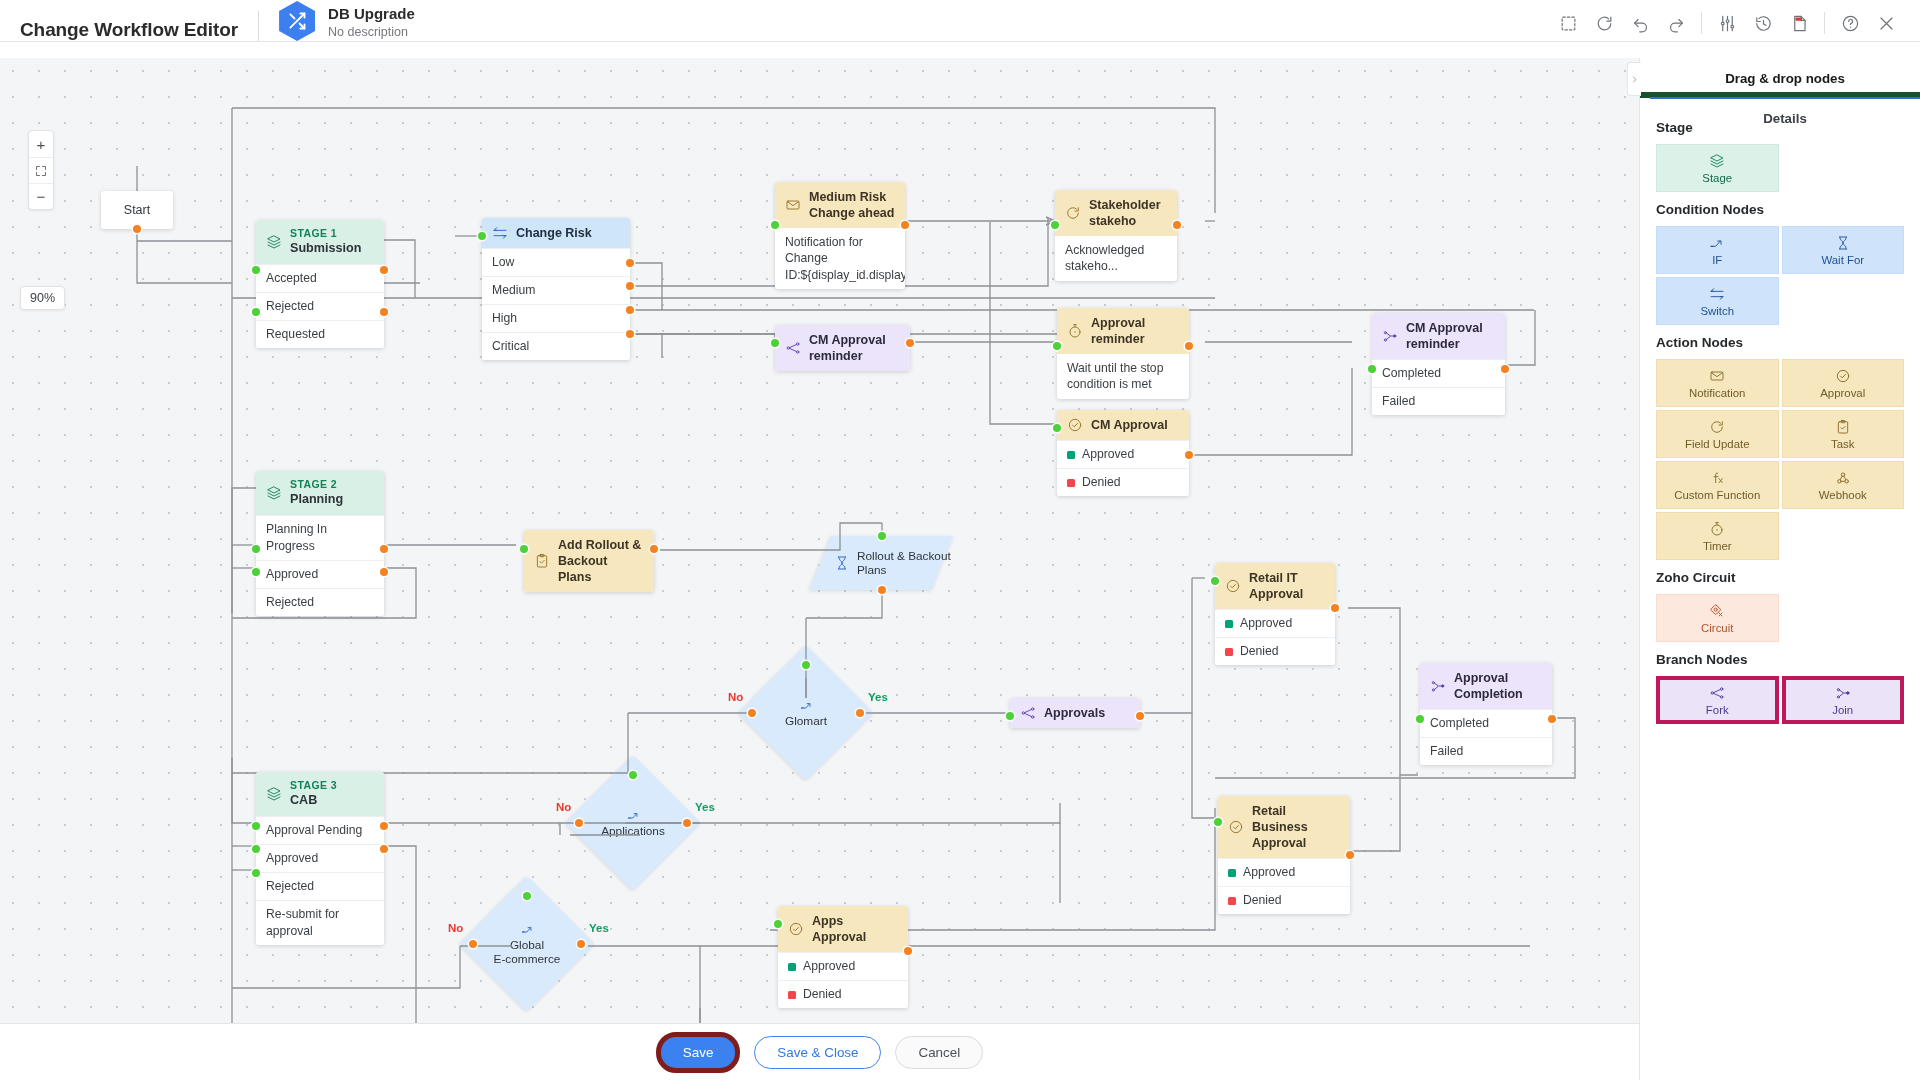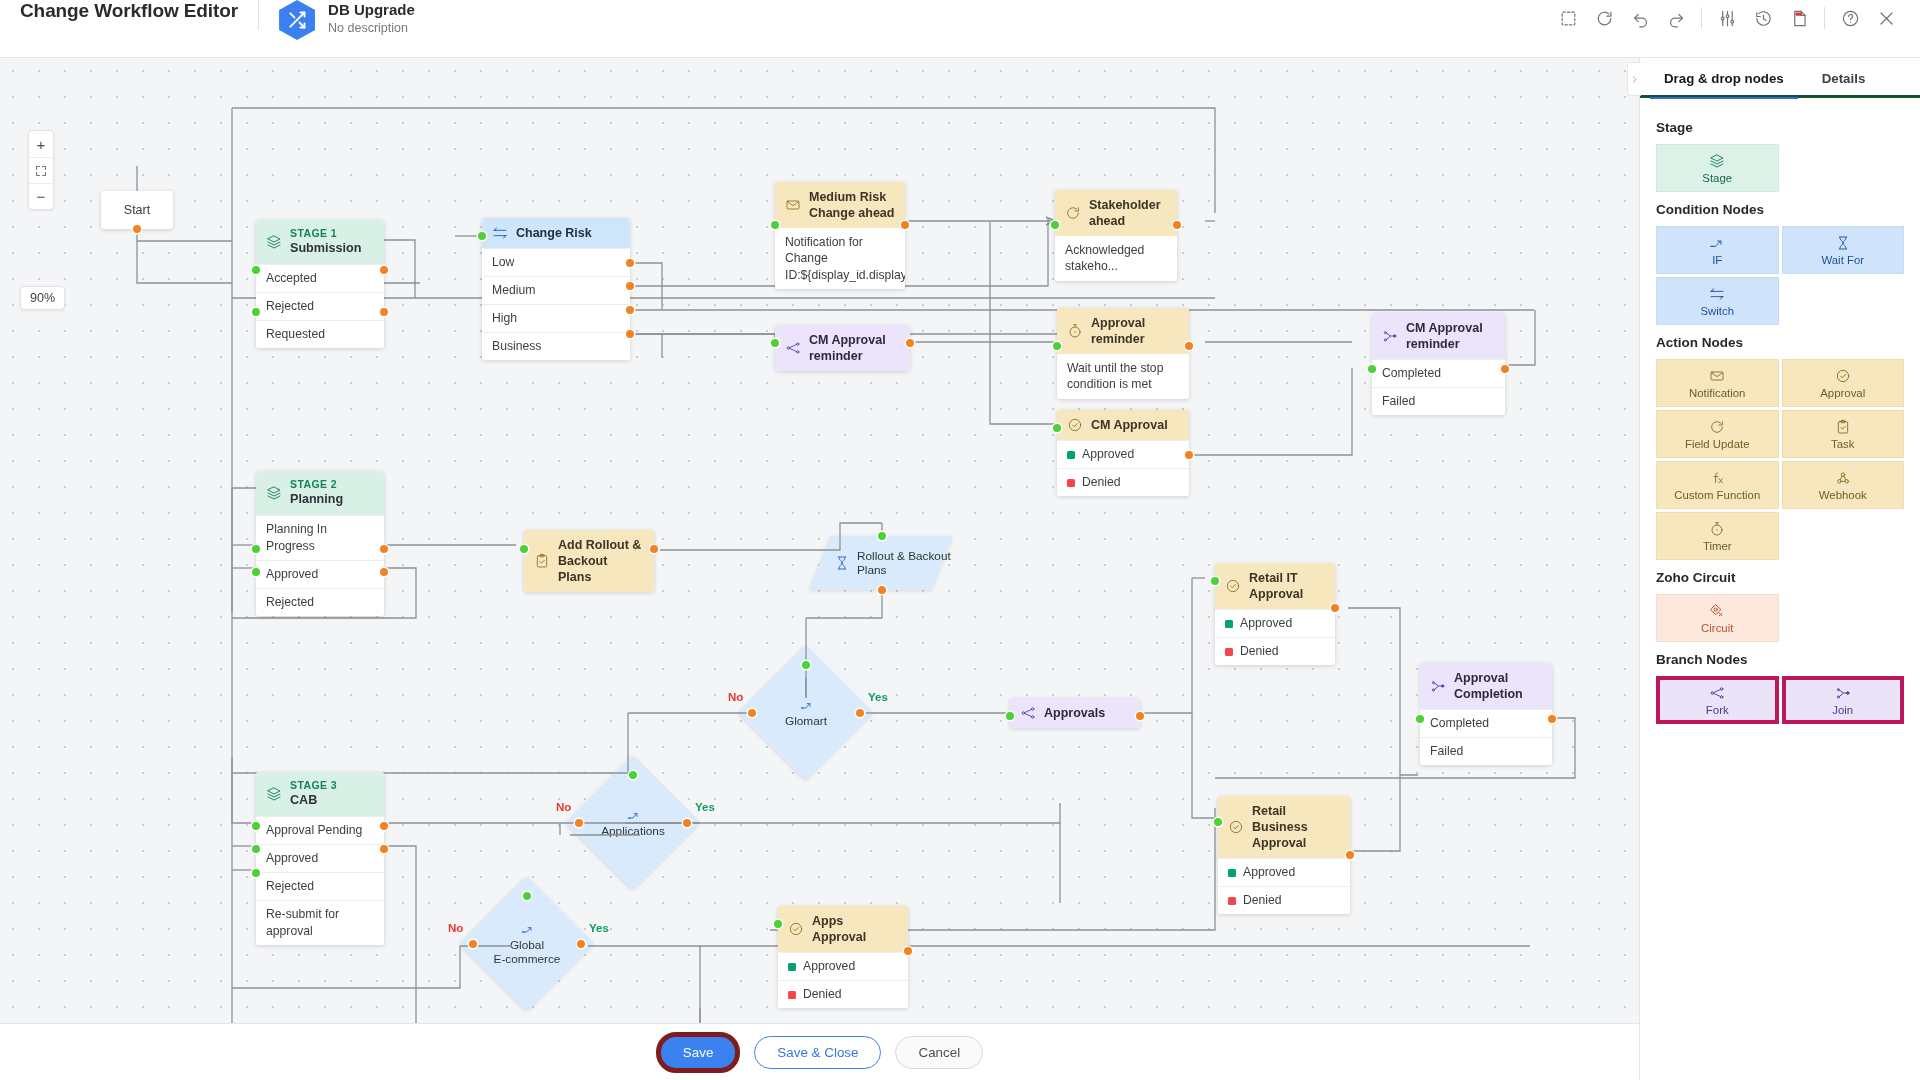--- a/index.html
+++ b/index.html
@@ -6,23 +6,23 @@
   html,body { width:1920px; height:1080px; overflow:hidden; }
   body {
     font-family: "Liberation Sans", sans-serif;
     background:#ffffff;
     color:#2d2d2d;
     -webkit-font-smoothing: antialiased;
   }
 
   
   .topbar {
-    position:absolute; top:0; left:0; width:1920px; height:58px;
+    position:absolute; top:0; left:0; width:1920px; height:42px;
     background:#fff; border-bottom:1px solid #e4e6e8;
-    display:flex; align-items:flex-start; z-index:40;
+    display:flex; align-items:flex-end; z-index:40;
   }
   .app-title { font-size:19px; font-weight:700; color:#2b2b2b; margin-left:20px; letter-spacing:-0.1px; }
   .vdiv { width:1px; height:30px; background:#dcdfe2; margin:0 20px; }
   .wf-logo {
     width:36px; height:40px; position:relative; flex:none; margin-right:13px;
   }
   .wf-logo .hex {
     width:36px;height:40px;
     background:#3b7ff0;
     clip-path:polygon(50% 0%,100% 25%,100% 75%,50% 100%,0% 75%,0% 25%);
@@ -148,21 +148,21 @@
     position:absolute; inset:0; display:flex;align-items:center;gap:7px;
     padding-left:14px; font-size:11.8px;color:#2f353a;line-height:1.22;
   }
   .para-label svg { width:16px;height:16px;flex:none;stroke:#2a63c4;fill:none;stroke-width:1.4;stroke-linecap:round;stroke-linejoin:round;}
 
   
   .rpanel {
     position:absolute; top:58px; right:0; width:281px; height:1022px;
     background:#fff; border-left:1px solid #e4e6e8; z-index:30;
   }
-  .rtabs { display:flex; height:40px; border-bottom:3px solid #14532d; }
+  .rtabs { display:flex; height:40px; border-bottom:6px solid #14532d;flex-direction:column; }
   .rtab {
     flex:none; padding:0 14px; height:40px; display:flex;align-items:center;justify-content:center;
     font-size:13.3px; font-weight:700; color:#3c4146; cursor:pointer; position:relative;
     margin-left:10px;
   }
   .rtab.active { color:#16181a; }
   .rtab.active::after {
     content:""; position:absolute; left:0; right:0; bottom:-1px; height:2.5px; background:#2f6fd0;
   }
   .collapse-tab {
@@ -434,21 +434,21 @@
               <path d="M3 8h18"></path>
               <path d="M17 16h4l-4 4"></path>
               <path d="M21 16H3"></path>
             </svg>
         </span>
         <span>Change Risk</span>
       </div>
       <div class="row">Low</div>
       <div class="row">Medium</div>
       <div class="row">High</div>
-      <div class="row">Business</div>
+      <div class="row">Critical</div>
     </div>
     <div class="port in" style="left:-4px;top:14px;"></div>
     <div class="port out" style="left:144px;top:41px;"></div>
     <div class="port out" style="left:144px;top:64px;"></div>
     <div class="port out" style="left:144px;top:88px;"></div>
     <div class="port out" style="left:144px;top:112px;"></div>
   </div>
 
   <div class="node" style="left:775px;top:124px;width:130px;">
     <div class="card">
@@ -474,21 +474,21 @@
     <div class="card">
       <div class="hdr hdr-action">
         <span class="ic">
           <svg viewBox="0 0 24 24">
               <path d="M20 12a8 8 0 1 1-2.6-5.9"></path>
               <path d="M20 4v5h-5"></path>
             </svg>
         </span>
         <span>
           <span>Stakeholder</span><br>
-          <span>ahead</span>
+          <span>stakeho</span>
         </span>
       </div>
       <div class="body">Acknowledged stakeho...</div>
     </div>
     <div class="port in" style="left:-4px;top:31px;"></div>
     <div class="port out" style="left:118px;top:31px;"></div>
   </div>
 
   <div class="node" style="left:775px;top:267px;width:135px;">
     <div class="card">

